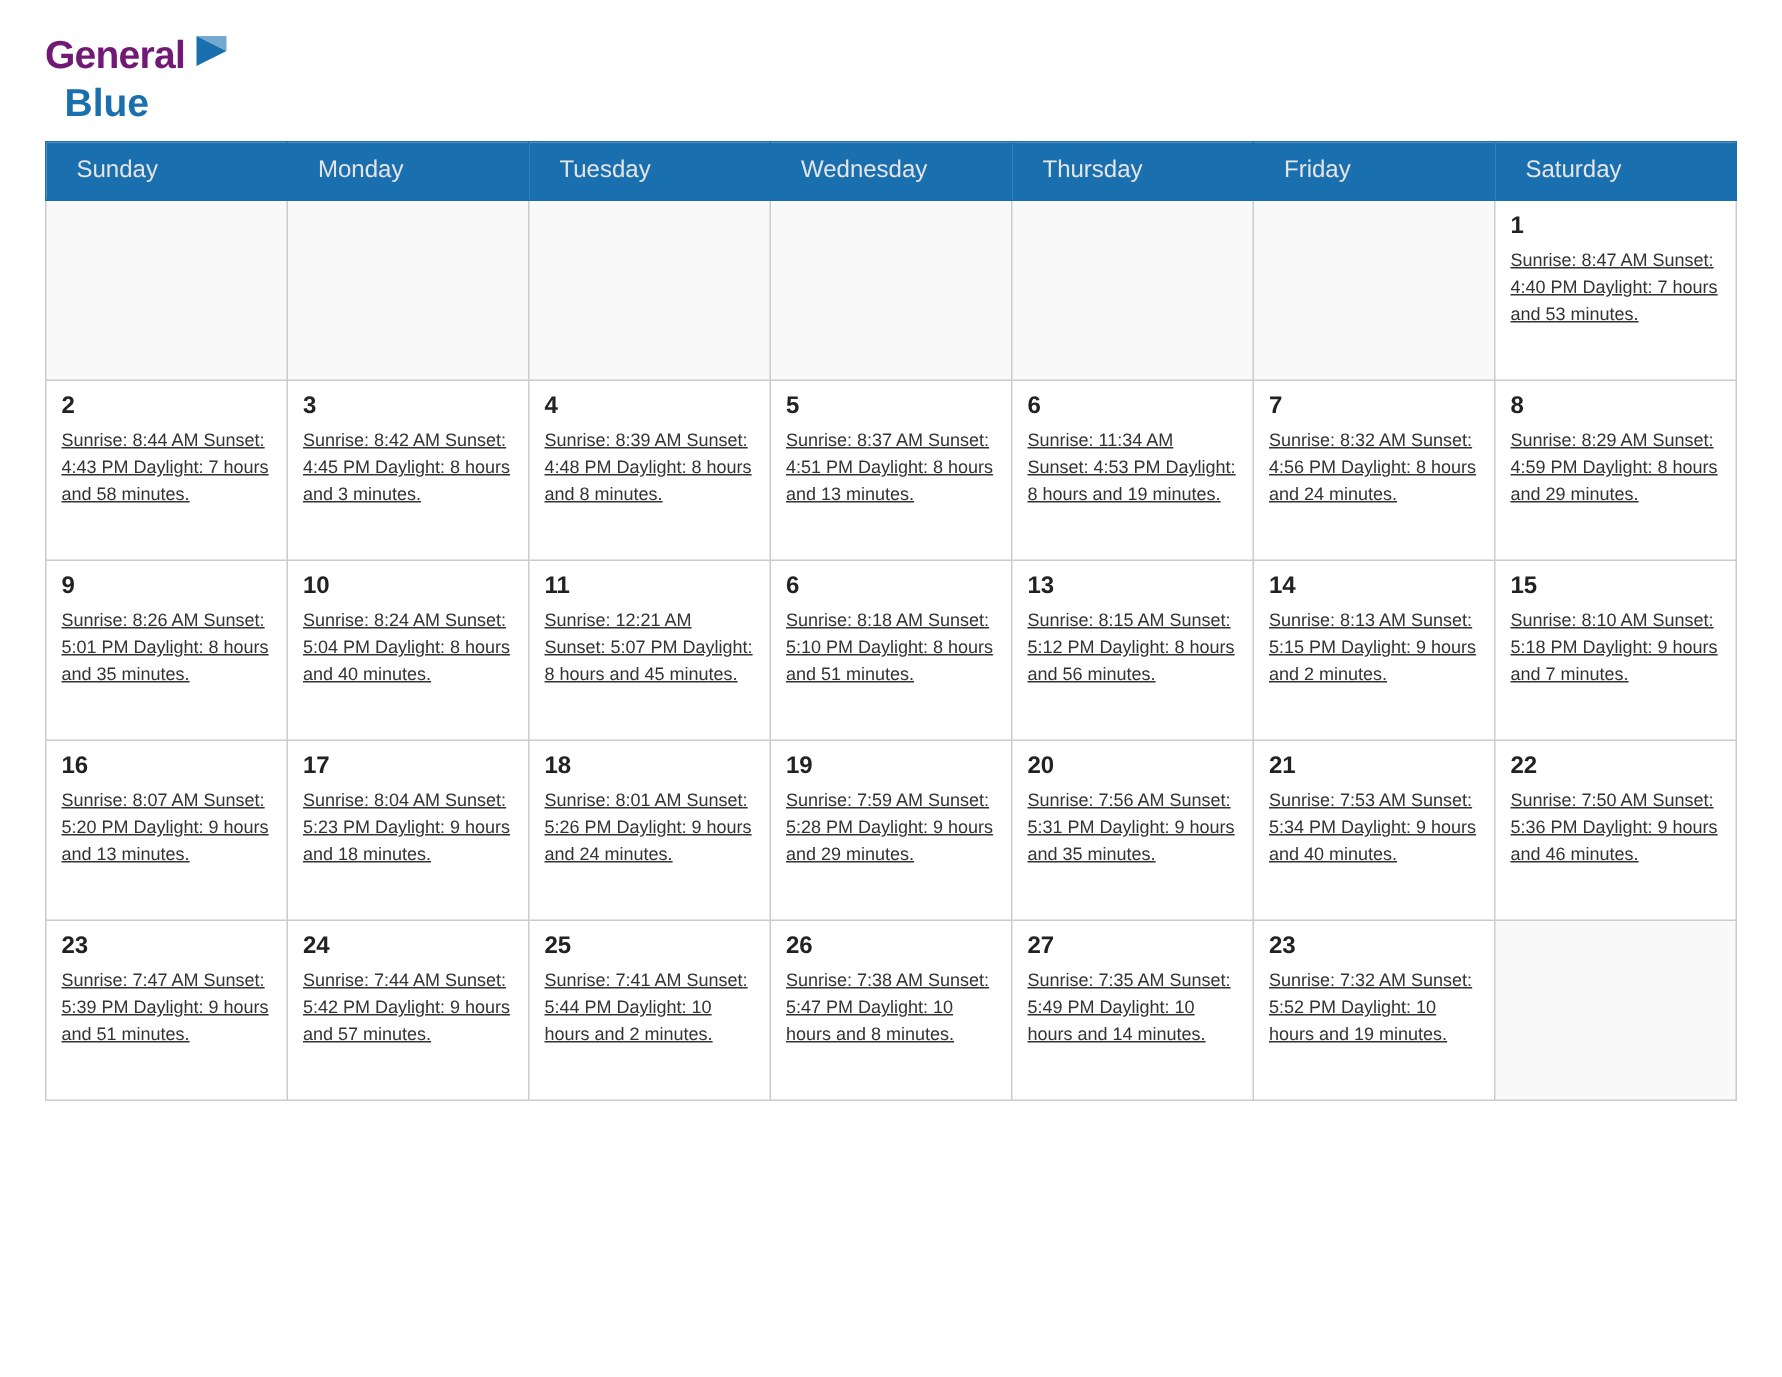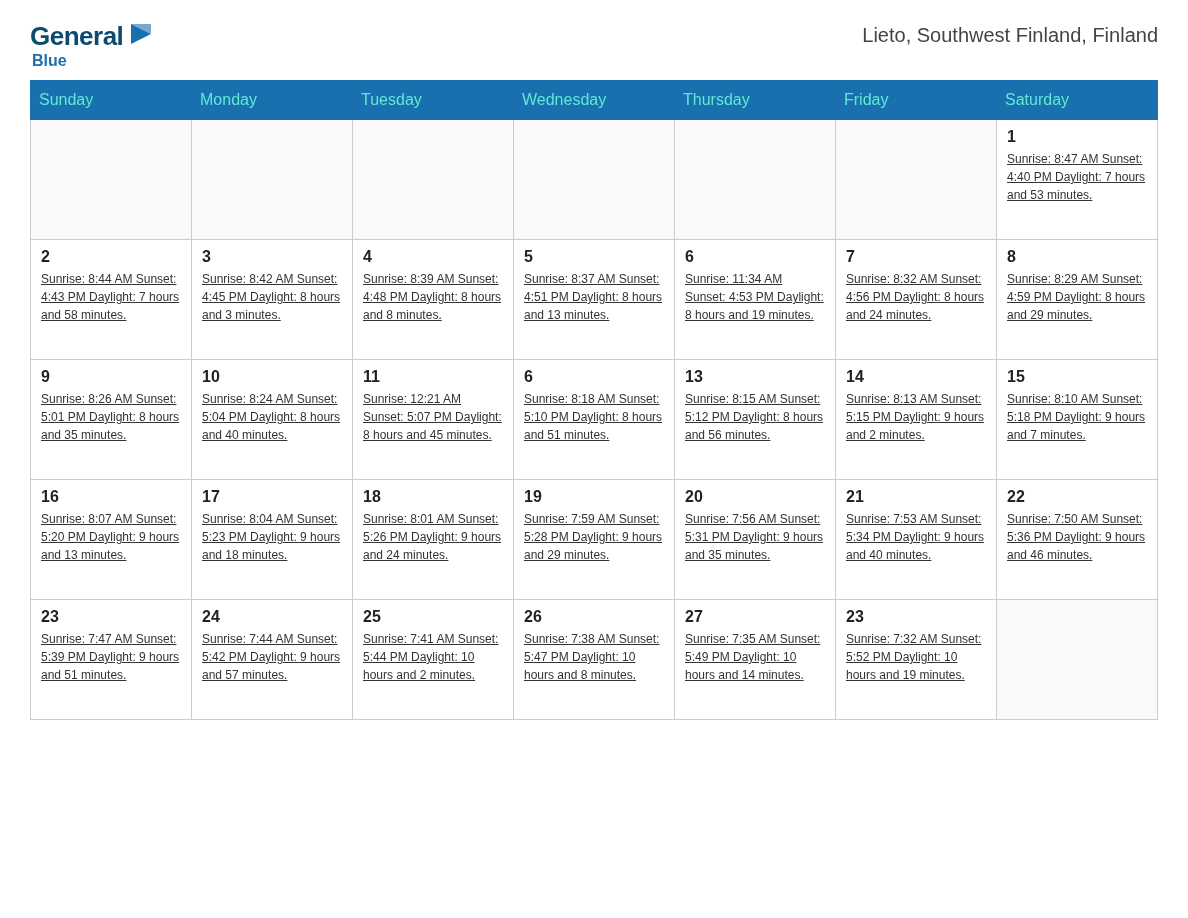--- a/index.html
+++ b/index.html
@@ -30,24 +30,24 @@
       color: #444;
       margin-top: 4px;
     }
     .calendar {
       width: 100%;
       border-collapse: collapse;
       margin-top: 10px;
     }
     .calendar thead tr th {
       background-color: #1a6faf;
-      color: #5eead4;
+      color: #e5e5e5;
       font-size: 16px;
       font-weight: normal;
-      padding: 10px 8px;
+      padding: 10px 20px;
       text-align: left;
       border: 1px solid #1a6faf;
       margin-top: 48px;
     }
     .calendar tbody tr td {
       vertical-align: top;
       border: 1px solid #ccc;
       padding: 8px 10px;
       width: 14.28%;
       min-height: 110px;
@@ -73,39 +73,39 @@
       flex-direction: column;
       align-items: flex-start;
     }
     .logo-top-row {
       display: flex;
       align-items: center;
     }
     .logo-general {
       font-size: 26px;
       font-weight: bold;
-      color: #0c4a6e;
+      color: #701a75;
       letter-spacing: -0.5px;
     }
     .logo-flag {
       display: inline-block;
       margin-left: 4px;
       position: relative;
       top: 0px;
     }
     .logo-flag svg {
       width: 28px;
       height: 28px;
     }
     .logo-blue-text {
-      font-size: 16px;
+      font-size: 26px;
       font-weight: bold;
       color: #1a6faf;
       margin-top: -4px;
-      margin-left: 2px;
+      margin-left: 13px;
     }
   </style>
 </head>
 <body>
 
 <div class="header">
   <div class="logo-wrapper">
     <div class="logo-top-row">
       <span class="logo-general">General</span>
       <span class="logo-flag">
@@ -113,21 +113,20 @@
           <polygon points="4,4 24,14 4,24" fill="#1a6faf"></polygon>
           <polygon points="4,4 24,4 24,14" fill="#1a6faf" opacity="0.6"></polygon>
         </svg>
       </span>
     </div>
     <div>
       <span class="logo-blue-text">Blue</span>
     </div>
   </div>
   <div class="title-section">
-    <div class="calendar-subtitle">Lieto, Southwest Finland, Finland</div>
   </div>
 </div>
 
 <table class="calendar">
   <thead>
     <tr>
     <th>Sunday</th>
         <th>Monday</th>
         <th>Tuesday</th>
         <th>Wednesday</th>

